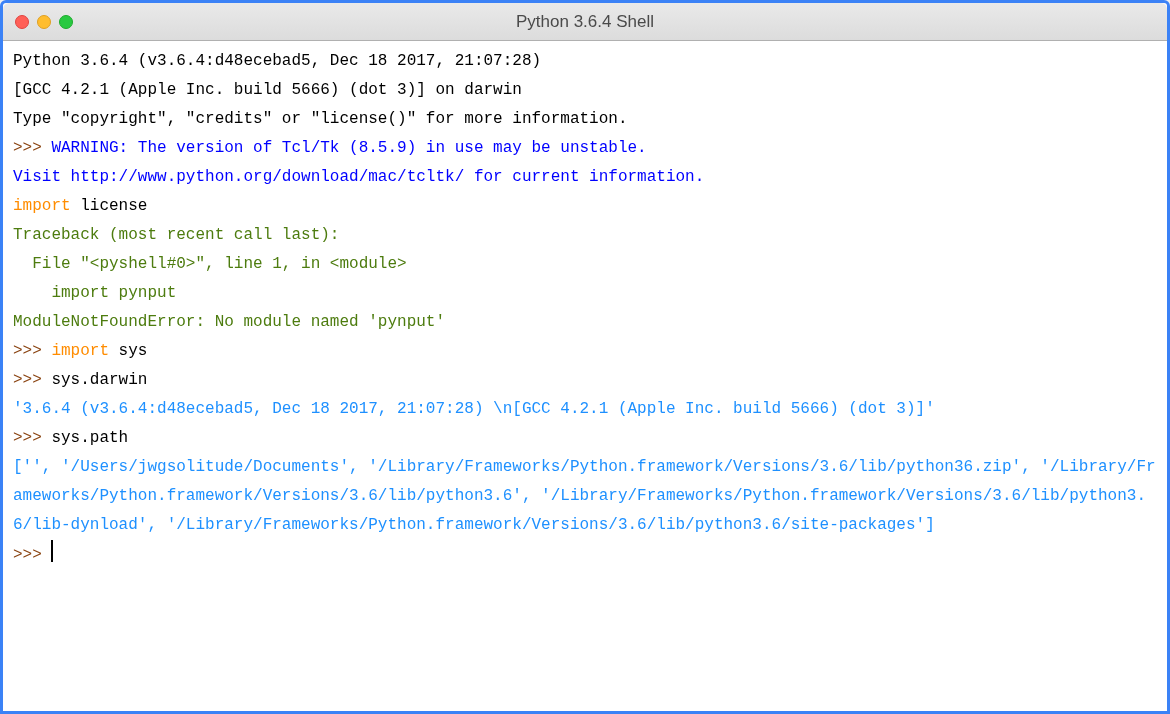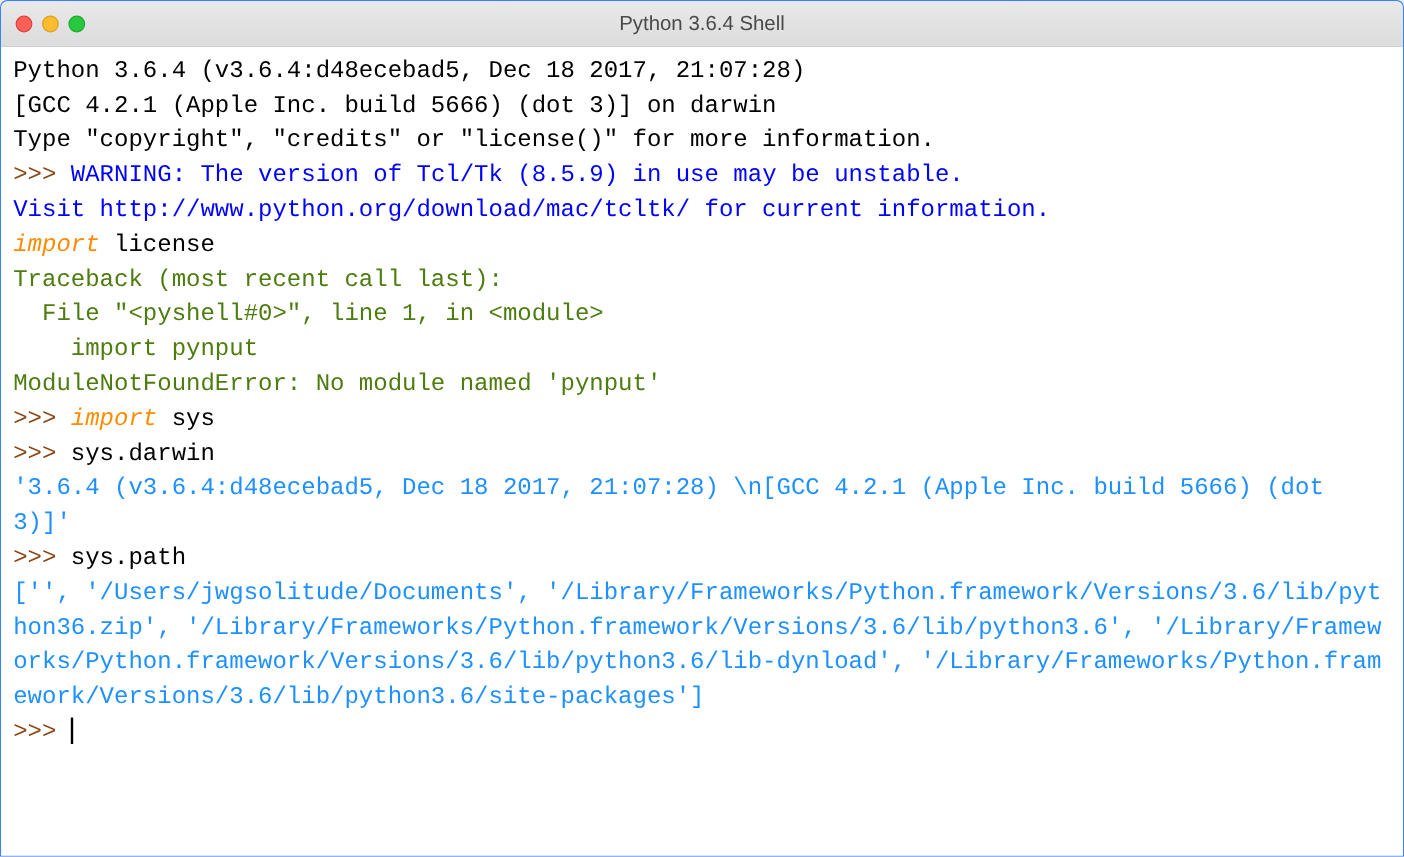--- a/index.html
+++ b/index.html
@@ -11,21 +11,21 @@
       width: 1170px;
       height: 714px;
       background: #f0f0f0;
       font-family: Menlo, Monaco, "Courier New", monospace;
       overflow: hidden;
     }
     .window {
       width: 100%;
       height: 100%;
       background: #ffffff;
-      border: 1px solid #3b82f6;
+      border: 3px solid #3b82f6;
       border-radius: 6px 6px 0 0;
       display: flex;
       flex-direction: column;
     }
     .titlebar {
       height: 38px;
       background: linear-gradient(to bottom, #e9e9e9 0%, #dcdcdc 100%);
       border-bottom: 1px solid #b0b0b0;
       display: flex;
       align-items: center;
@@ -52,28 +52,28 @@
       flex: 1;
       text-align: center;
       font-family: -apple-system, "Helvetica Neue", Arial, sans-serif;
       font-size: 17px;
       color: #4a4a4a;
     }
     .shell-content {
       flex: 1;
       background: #ffffff;
       padding: 6px 10px;
-      font-size: 20px;
+      font-size: 16px;
       line-height: 29px;
       overflow: hidden;
       white-space: pre-wrap;
       word-break: break-all;
     }
     .prompt { color: #8b4513; }
-    .kw { color: #ff8c00; font-style: italic; }
+    .kw { color: #ff8c00; }
     .black { color: #000000; }
     .warn { color: #0000ff; }
     .err { color: #4d7c0f; }
     .outstr { color: #1e90ff; }
     .cursor {
       display: inline-block;
       width: 1.5px;
       height: 22px;
       background: #000;
       vertical-align: text-bottom;

